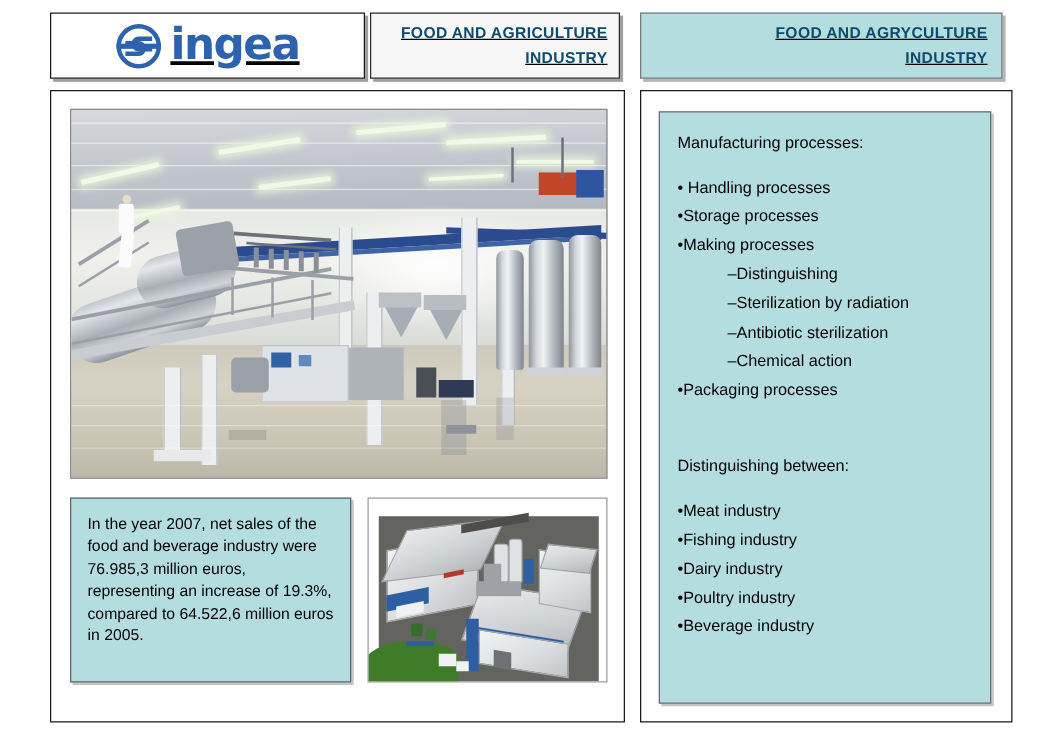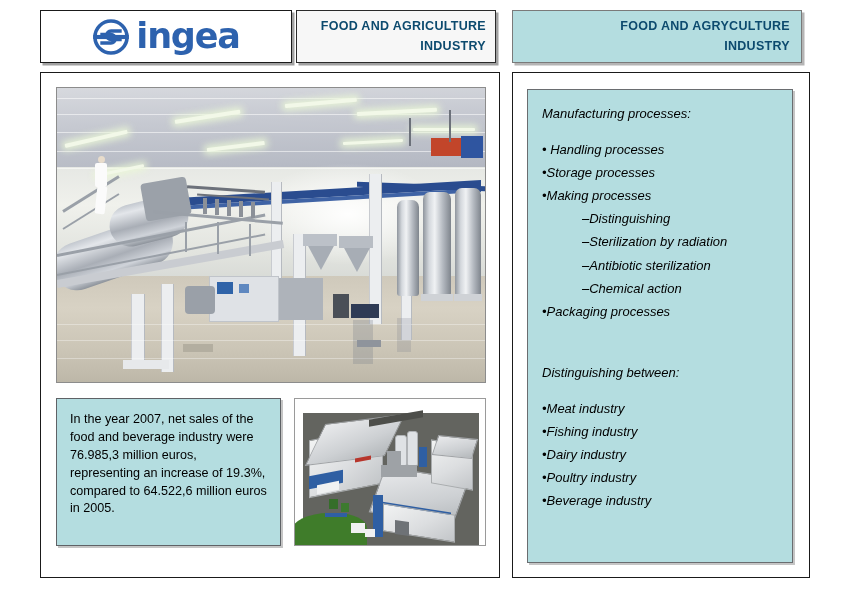--- a/index.html
+++ b/index.html
@@ -15,28 +15,29 @@
     overflow: hidden;
   }
 
   
   .slide {
     position: absolute;
     box-sizing: border-box;
     background: #ffffff;
   }
   #slide-left  { left: 40px;  top: 72px;  width: 460px; height: 506px; border: 1.5px solid #1a1a1a; }
-  #slide-right { left: 512px; top: 72px;  width: 298px; height: 506px; border: 1.5px solid #1a1a1a; font-style: italic; }
+  #slide-right { left: 512px; top: 72px;  width: 298px; height: 506px; border: 1.5px solid #1a1a1a; }
 
   
   .hdr-box {
     position: absolute;
     box-sizing: border-box;
     border: 1.5px solid #1a1a1a;
     box-shadow: 2.5px 2.5px 0 rgba(130,130,130,0.75);
+    text-decoration: underline;
   }
   #logo-box {
     left: 40px; top: 10px; width: 252px; height: 53px;
     background: #ffffff;
     display: flex; align-items: center; justify-content: center;
   }
   #title-box-left {
     left: 296px; top: 10px; width: 200px; height: 53px;
     background: #f7f7f7;
     border: 1px solid #2a2a2a;

